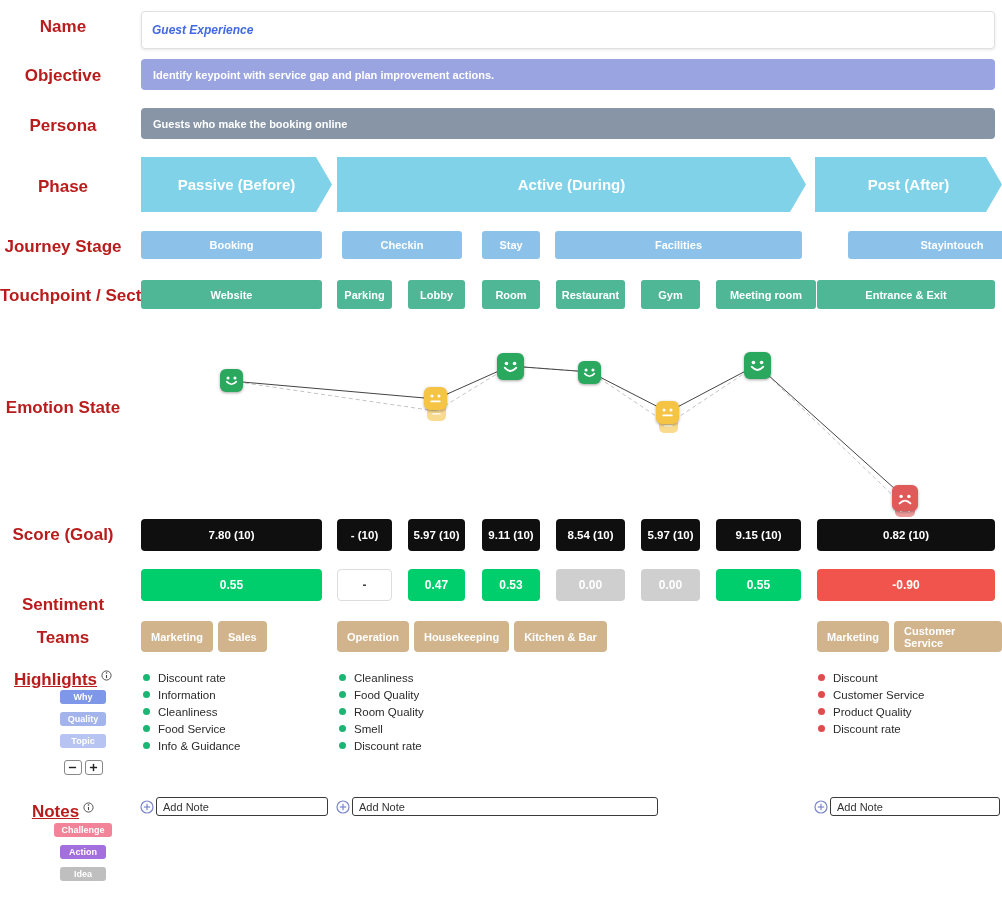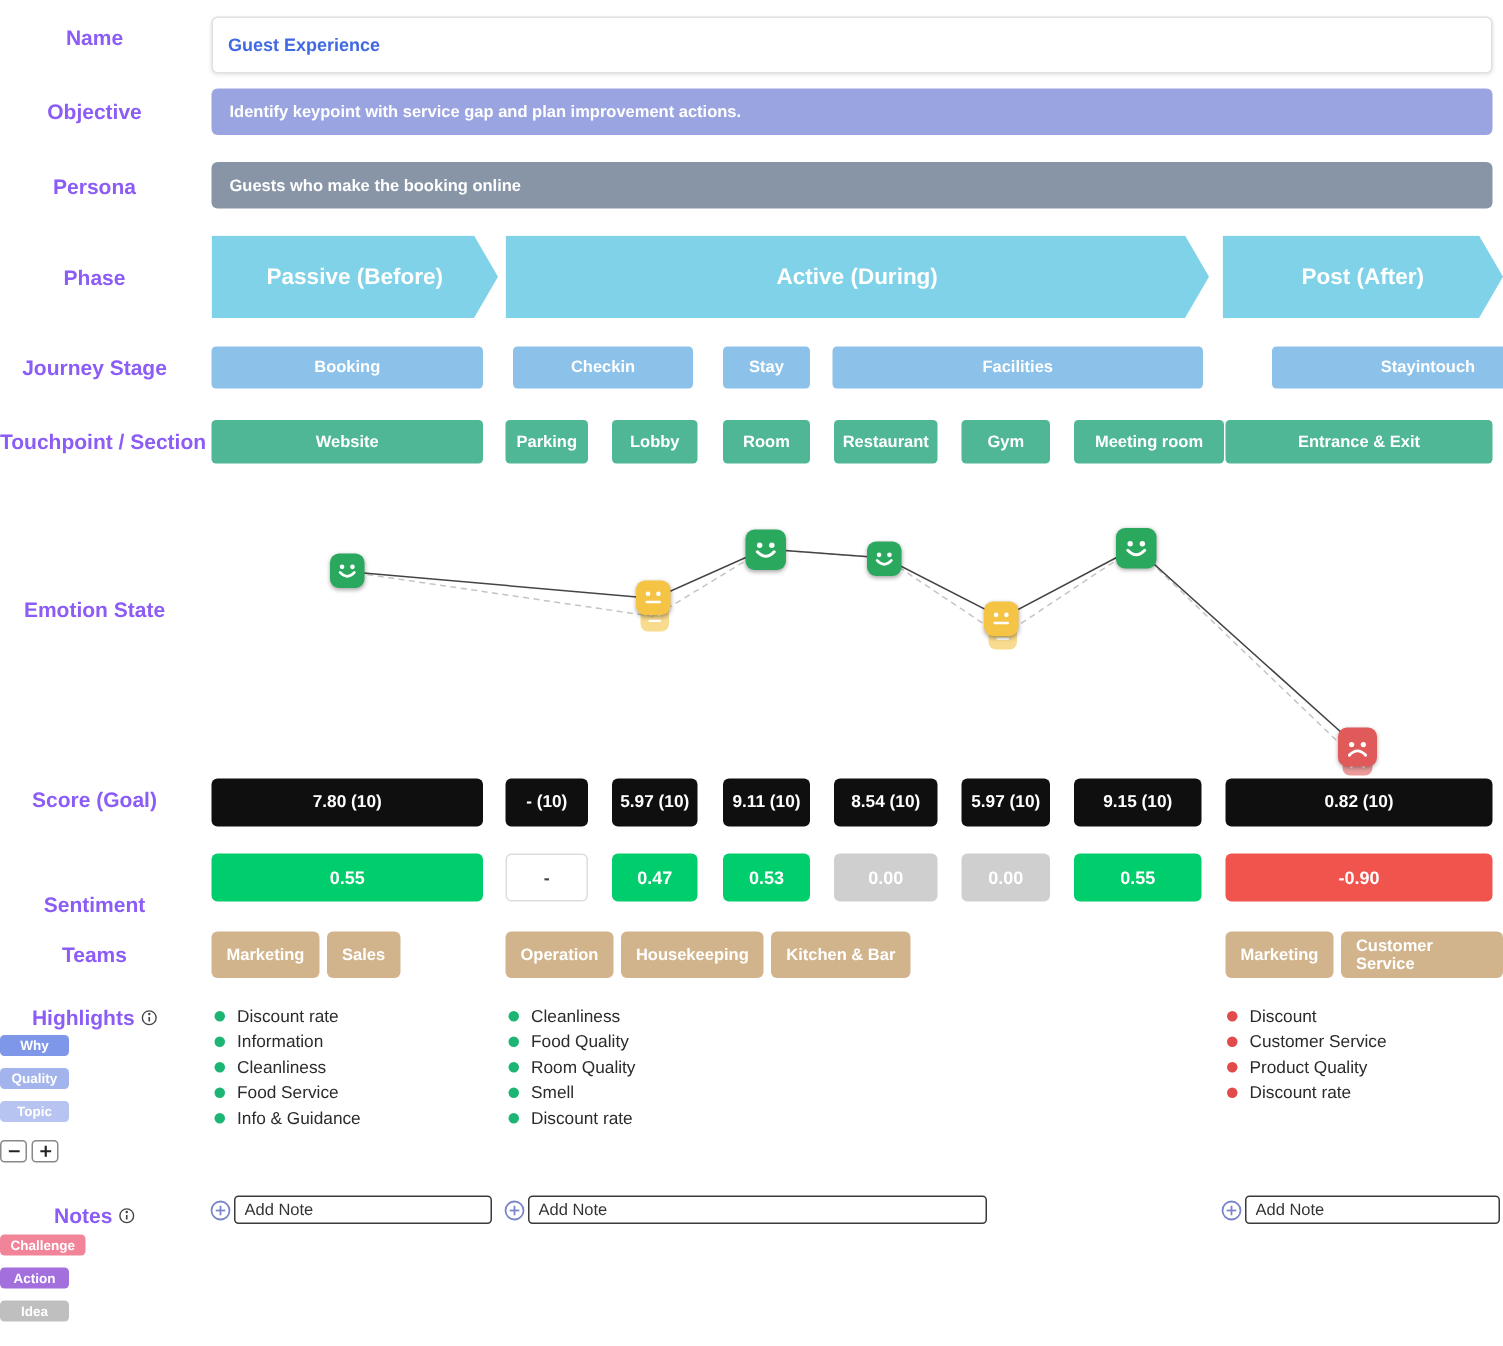--- a/index.html
+++ b/index.html
@@ -1,23 +1,23 @@
 <!DOCTYPE html>
 <html><head>
 <meta charset="utf-8">
 <style>
   html,body{margin:0;padding:0;background:#fff;font-family:"Liberation Sans",sans-serif;}
   #app{position:relative;width:1002px;height:897px;background:#fff;overflow:hidden;}
 
-  .row-label{position:absolute;left:0;width:126px;text-align:center;font-size:14px;font-weight:bold;color:#8b5cf6;white-space:nowrap;}
-  .label-flex{display:flex;align-items:center;justify-content:center;gap:4px;}
+  .row-label{position:absolute;left:0;width:126px;text-align:center;font-size:17px;font-weight:bold;color:#b91c1c;white-space:nowrap;}
+  .label-flex{display:flex;justify-content:center;gap:4px;text-decoration:underline;}
 
   .name-input{position:absolute;left:141px;top:11px;width:854px;height:28px;border:1px solid #e0e0e0;border-radius:4px;
     box-shadow:0 1px 3px rgba(0,0,0,.10);font-family:"Liberation Sans",sans-serif;font-weight:bold;font-size:12px;color:#4169e1;
-    padding:18px 10px;box-sizing:border-box;outline:none;background:#fff;}
+    padding:18px 10px;box-sizing:border-box;outline:none;background:#fff;font-style:italic;}
   .field-bar{position:absolute;left:141px;width:854px;height:31px;border-radius:4px;color:#fff;font-weight:bold;font-size:11px;
     display:flex;align-items:center;padding:0 12px;box-sizing:border-box;}
   .objective-bar{top:59px;background:#9aa4e0;}
   .persona-bar{top:108px;background:#8795a7;}
 
   .phase-cell{position:absolute;top:157px;height:55px;background:#7fd2e8;color:#fff;font-weight:bold;font-size:15px;
     display:flex;align-items:center;justify-content:center;
     clip-path:polygon(0 0, calc(100% - 16px) 0, 100% 50%, calc(100% - 16px) 100%, 0 100%);}
 
   .cell{position:absolute;display:flex;align-items:center;justify-content:center;font-weight:bold;color:#fff;border-radius:3px;}
@@ -33,21 +33,21 @@
   .team-row{position:absolute;top:621px;display:flex;gap:5px;}
   .team-chip{height:31px;padding:0 10px;background:#d2b48c;border-radius:4px;color:#fff;font-weight:bold;font-size:11px;
     display:flex;align-items:center;}
 
   .hl-col{position:absolute;top:669px;display:flex;flex-direction:column;}
   .hl-item{display:flex;align-items:center;gap:8px;height:17px;font-size:11.5px;color:#2b2b2b;cursor:pointer;}
   .dot{width:7px;height:7px;border-radius:50%;flex:0 0 auto;}
   .dot-green{background:#1db573;}
   .dot-red{background:#e14b4b;}
 
-  .chip-row{position:absolute;left:0;width:126px;display:flex;justify-content:flex-start;gap:3px;}
+  .chip-row{position:absolute;left:0;width:126px;display:flex;justify-content:center;gap:3px;padding-left:20px;}
   .chip{height:14px;min-width:46px;padding:0 7px;border-radius:3px;color:#fff;font-size:9px;font-weight:bold;
     display:inline-flex;align-items:center;justify-content:center;box-sizing:border-box;}
   .mp{background:#fff;border:1.5px solid #888;border-radius:3px;width:18px;height:15px;display:inline-flex;
     align-items:center;justify-content:center;padding:0;cursor:pointer;}
 
   .chart-svg{position:absolute;left:141px;top:330px;}
   .emo{position:absolute;border-radius:6px;box-shadow:0 1px 3px rgba(0,0,0,.35);display:flex;align-items:center;justify-content:center;z-index:3;cursor:pointer;}
   .emo svg{width:100%;height:100%;}
   .emo-happy{background:#2aa85e;}
   .emo-neutral{background:#f6c445;}

